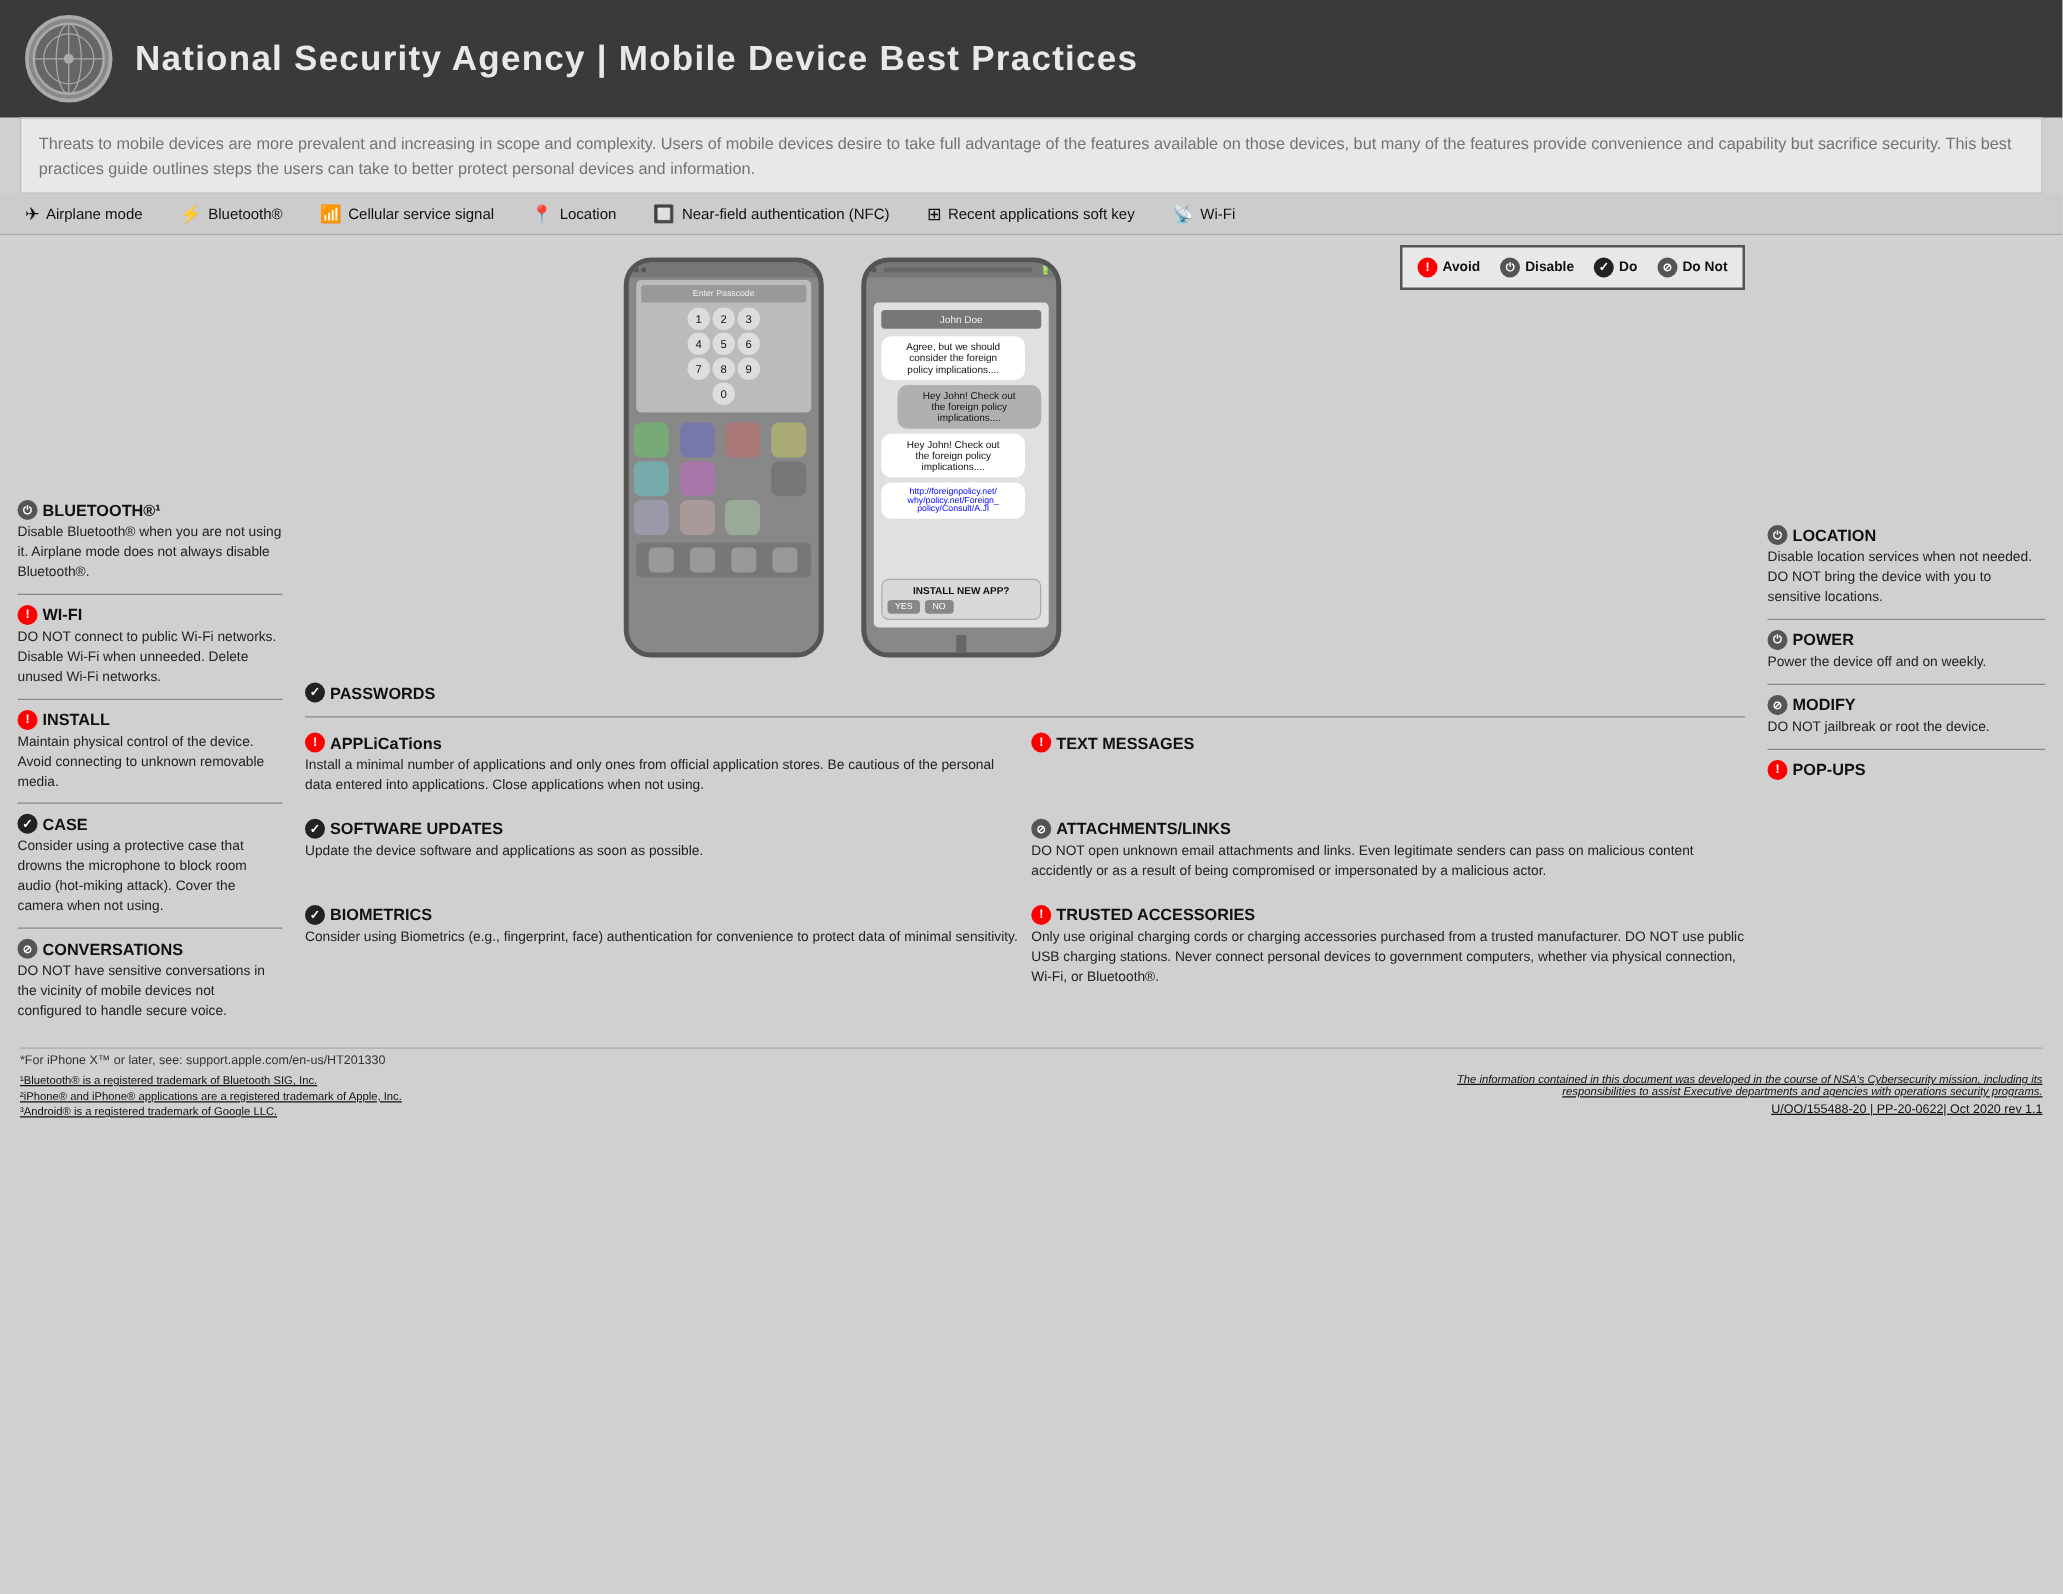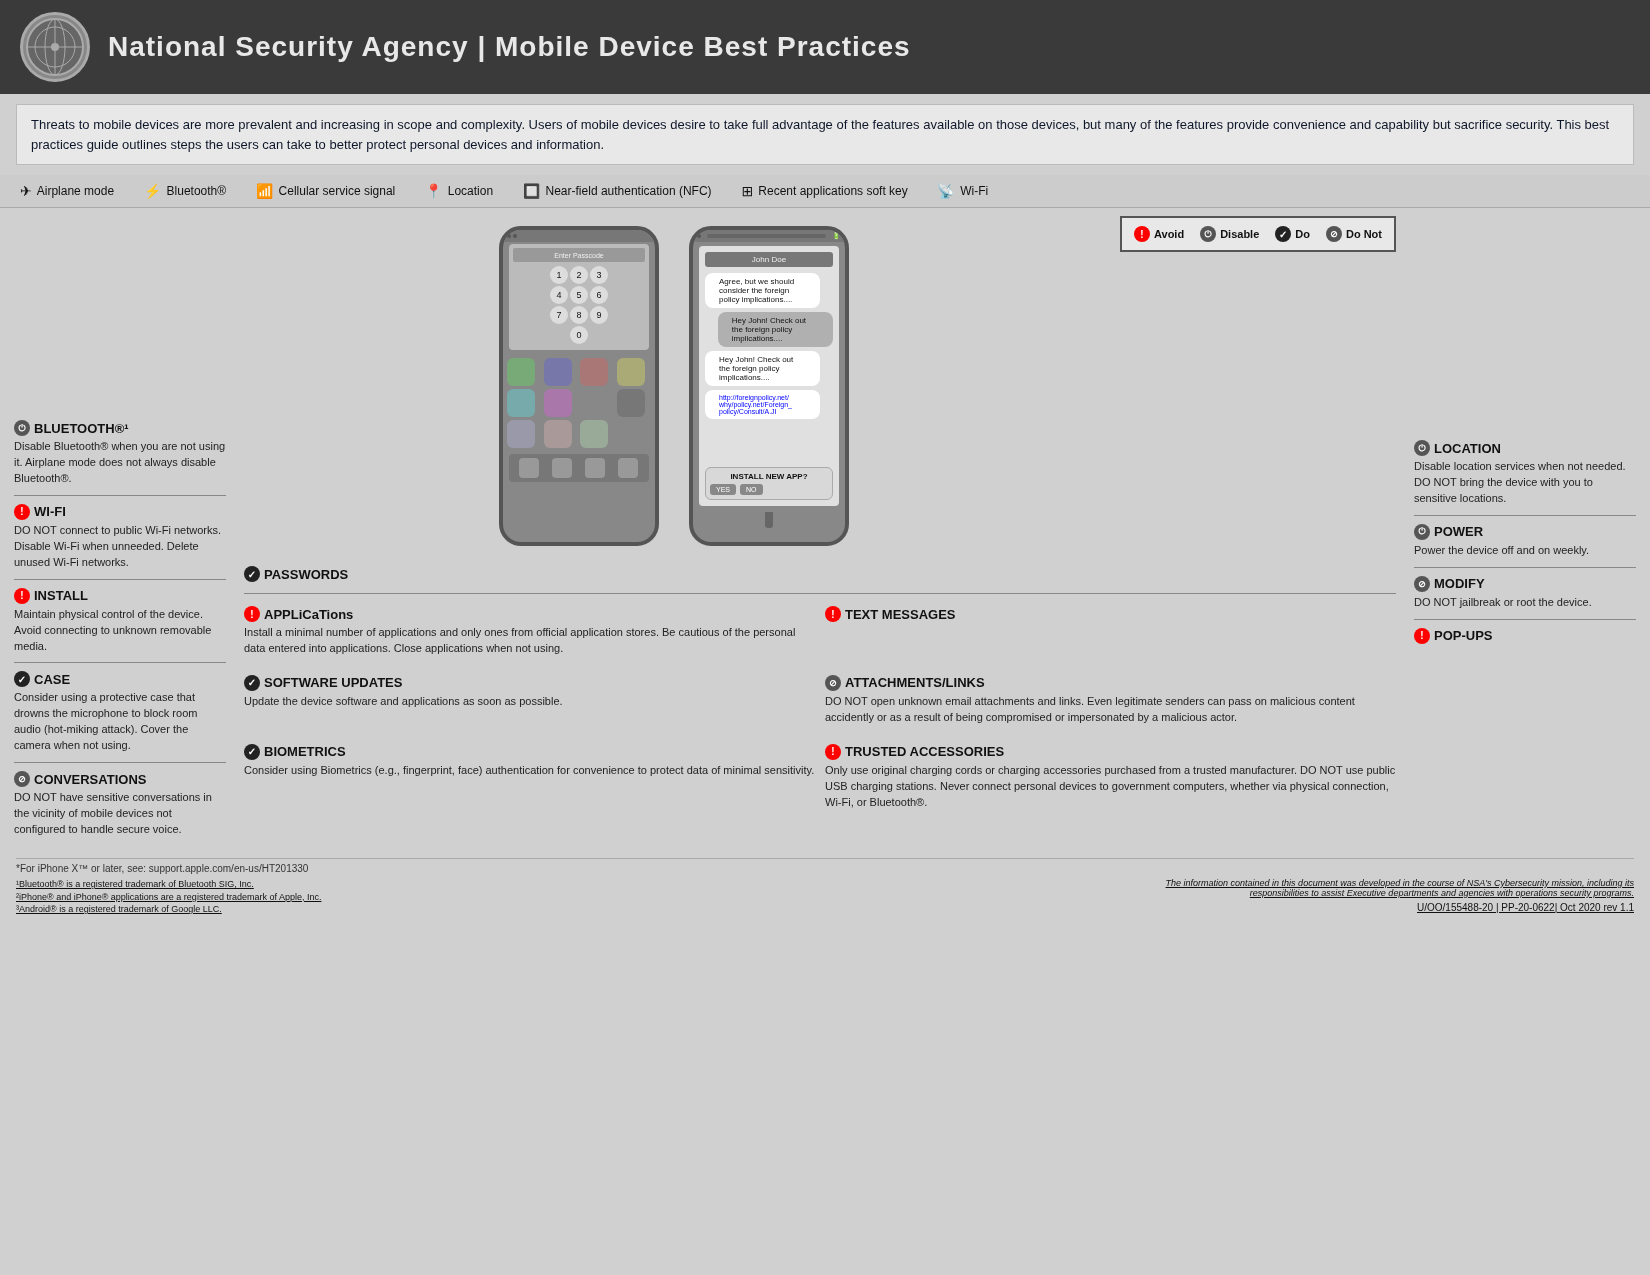--- a/index.html
+++ b/index.html
@@ -35,25 +35,25 @@
       color: #e8e8e8;
       font-size: 28px;
       font-weight: bold;
       letter-spacing: 1px;
     }
 
     
     .intro {
       background: #e8e8e8;
       border: 1px solid #bbb;
-      margin: 10px 16px;
+      margin: 0 16px;
       padding: 10px 14px;
       font-size: 13px;
       line-height: 1.5;
-      color: #0f172a;
+      color: #737373;
     }
 
     
     .legend {
       display: flex;
       align-items: center;
       padding: 8px 20px;
       gap: 30px;
       background: #ccc;
       border-bottom: 1px solid #aaa;
@@ -136,35 +136,36 @@
     }
     .phone-app-icon {
       width: 28px; height: 28px;
       border-radius: 6px;
       background: #999;
     }
 
     
     .chat-screen {
       background: #e0e0e0;
-      margin: 4px 6px 6px 6px;
+      margin: 20px 6px 6px 6px;
       border-radius: 4px;
       height: 260px;
       padding: 6px;
       display: flex;
       flex-direction: column;
       gap: 4px;
       overflow: hidden;
     }
     .chat-bubble {
       background: white;
       border-radius: 8px;
       padding: 4px 14px;
       font-size: 8px;
       max-width: 90%;
+      text-align: center;
     }
     .chat-bubble.right {
       align-self: flex-end;
       background: #b0b0b0;
     }
     .chat-install-prompt {
       background: #d8d8d8;
       border: 1px solid #aaa;
       border-radius: 6px;
       padding: 4px;

